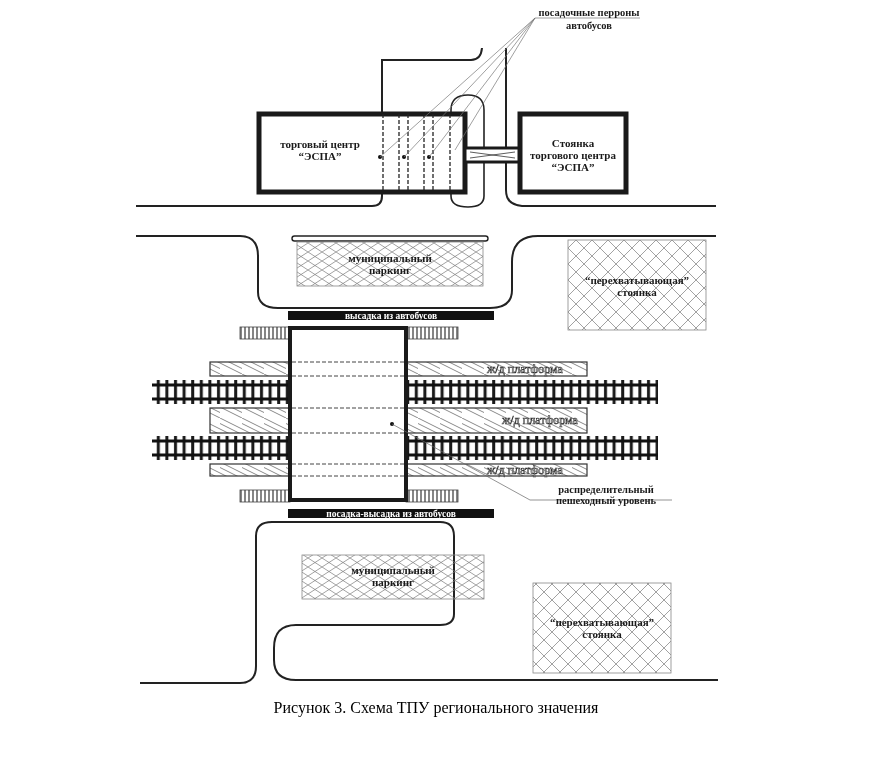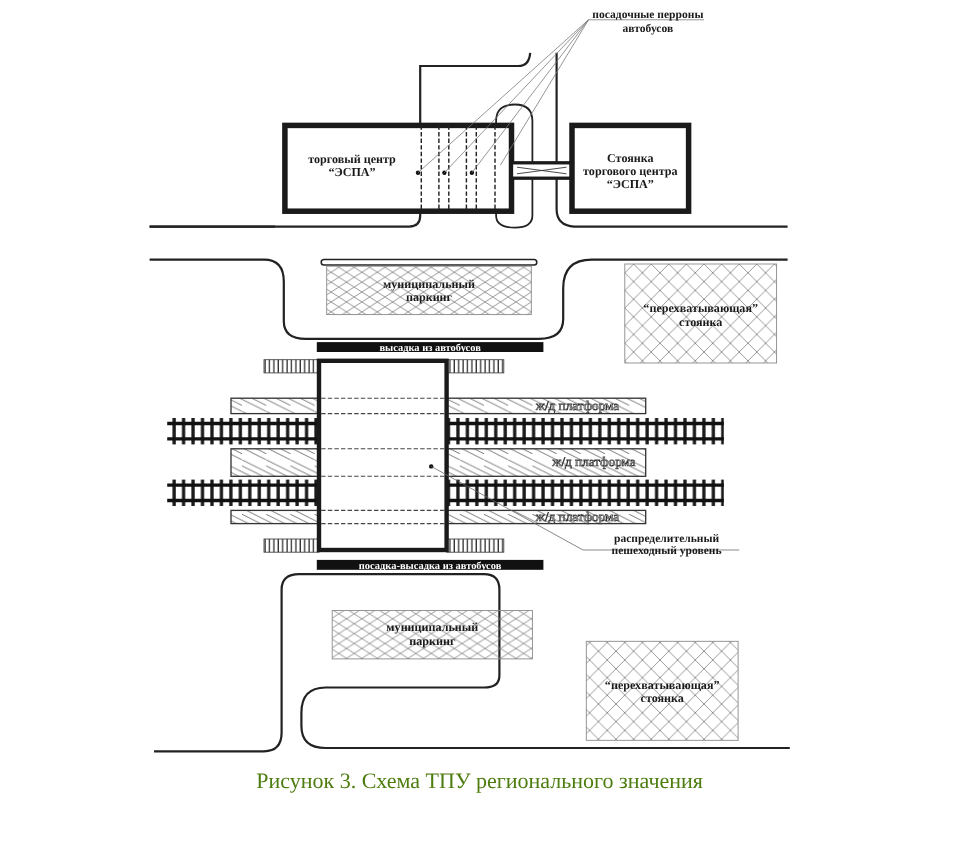--- a/index.html
+++ b/index.html
@@ -1,21 +1,21 @@
 <!DOCTYPE html>
 <html><head>
 <meta charset="utf-8">
 <style>
   html, body { margin:0; padding:0; background:#ffffff; }
   body { width:872px; height:768px; position:relative; overflow:hidden; font-family:"Liberation Serif", serif; }
   #scheme { position:absolute; left:0; top:0; }
   .lbl { font-family:"Liberation Serif", serif; font-weight:bold; fill:#1a1a1a; }
   .lbl-w { font-family:"Liberation Serif", serif; font-weight:bold; fill:#ffffff; }
   .plat-t { font-family:"Liberation Serif", serif; fill:#ffffff; stroke:#333; stroke-width:0.6; font-size:12px; }
-  #caption { position:absolute; left:0; width:872px; top:699px; text-align:center; font-family:"Liberation Serif", serif; font-size:20px; color:#4d7c0f; }
+  #caption { position:absolute; left:0; width:872px; top:699px; text-align:center; font-family:"Liberation Serif", serif; font-size:16px; color:#000000; }
 </style>
 </head>
 <body>
 
 <svg id="scheme" width="872" height="768" viewBox="0 0 872 768">
   <defs>
     <pattern id="crosshatch" width="14" height="9" patternUnits="userSpaceOnUse">
       <path d="M0,0 L14,9 M14,0 L0,9" stroke="#7a7a7a" stroke-width="0.7" fill="none"></path>
     </pattern>
     <pattern id="crosshatch-lg" width="16" height="16" patternUnits="userSpaceOnUse">

